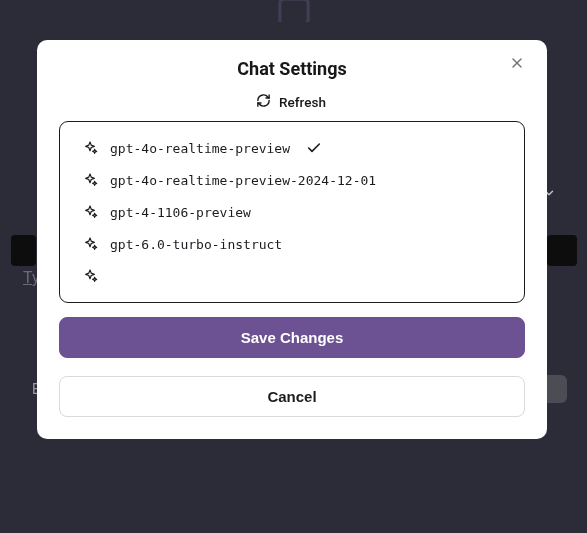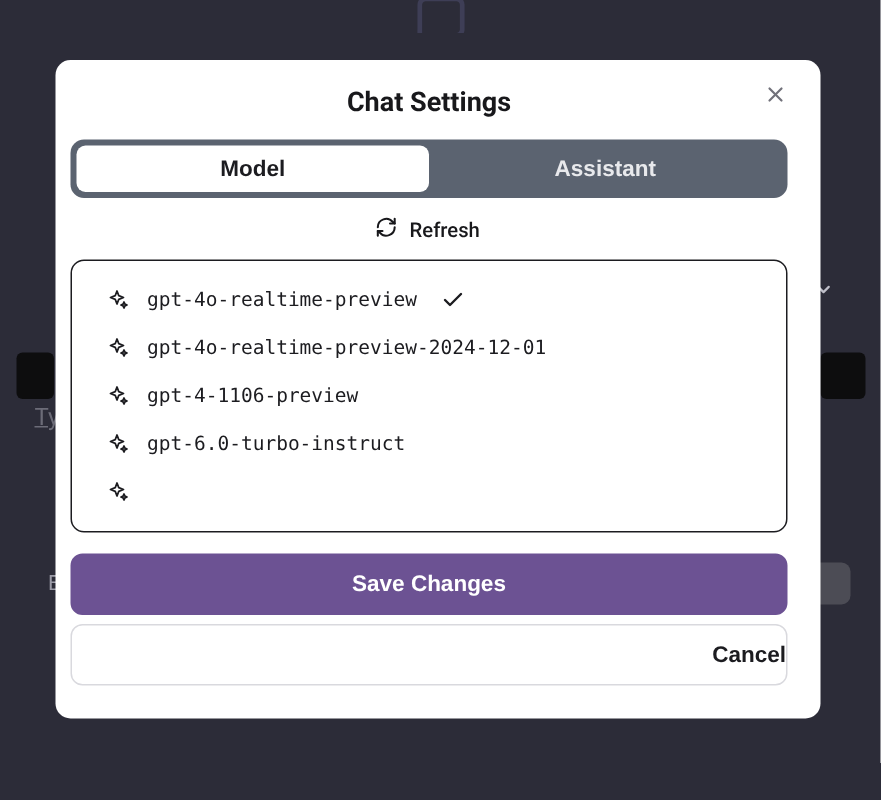--- a/index.html
+++ b/index.html
@@ -22,21 +22,21 @@
       transform: translateX(-50%);
       color: #4a4a68;
     }
     .modal {
       position: absolute;
       left: 37px;
       top: 40px;
       width: 510px;
       background: #fff;
       border-radius: 10px;
-      padding: 18px 22px 22px 10px;
+      padding: 18px 22px 22px 22px;
     }
     .modal-header {
       position: relative;
       margin-bottom: 14px;
     }
     .modal-title {
       text-align: center;
       font-size: 18px;
       font-weight: 700;
       color: #18181b;
@@ -132,27 +132,26 @@
       border-radius: 8px;
       font-size: 15px;
       font-weight: 600;
       cursor: pointer;
       text-align: center;
     }
     .btn-primary {
       background: #6c5293;
       color: #fff;
       border: 1px solid #6c5293;
-      margin-bottom: 6px;
+      margin-bottom: 18px;
     }
     .btn-secondary {
       background: #fff;
       color: #1c1c20;
       border: 1px solid #d9d9de;
-      text-align: right;
     }
     
     .bg-strip {
       position: absolute;
       background: #0d0d0e;
       height: 31px;
       border-radius: 4px;
     }
     .bg-strip.left { left: 11px; top: 235px; width: 25px; }
     .bg-strip.right { right: 10px; top: 235px; width: 30px; }
@@ -212,24 +211,20 @@
     <button class="close-btn">
       <span>
         <svg width="16" height="16" viewBox="0 0 24 24" fill="none" stroke="currentColor" stroke-width="2.2" stroke-linecap="round">
             <line x1="18" y1="6" x2="6" y2="18"></line>
             <line x1="6" y1="6" x2="18" y2="18"></line>
           </svg>
       </span>
     </button>
   </div>
 
-  <div class="segmented">
-    <button class="seg-btn active">Model</button>
-    <button class="seg-btn">Assistant</button>
-  </div>
 
   <div class="refresh-row">
     <button class="refresh-btn">
       <span>
         <svg width="15" height="15" viewBox="0 0 24 24" fill="none" stroke="#18181b" stroke-width="2.2" stroke-linecap="round" stroke-linejoin="round">
           <path d="M3 12a9 9 0 0 1 15.9-5.7L21 8"></path>
           <path d="M21 3v5h-5"></path>
           <path d="M21 12a9 9 0 0 1-15.9 5.7L3 16"></path>
           <path d="M3 21v-5h5"></path>
         </svg>

